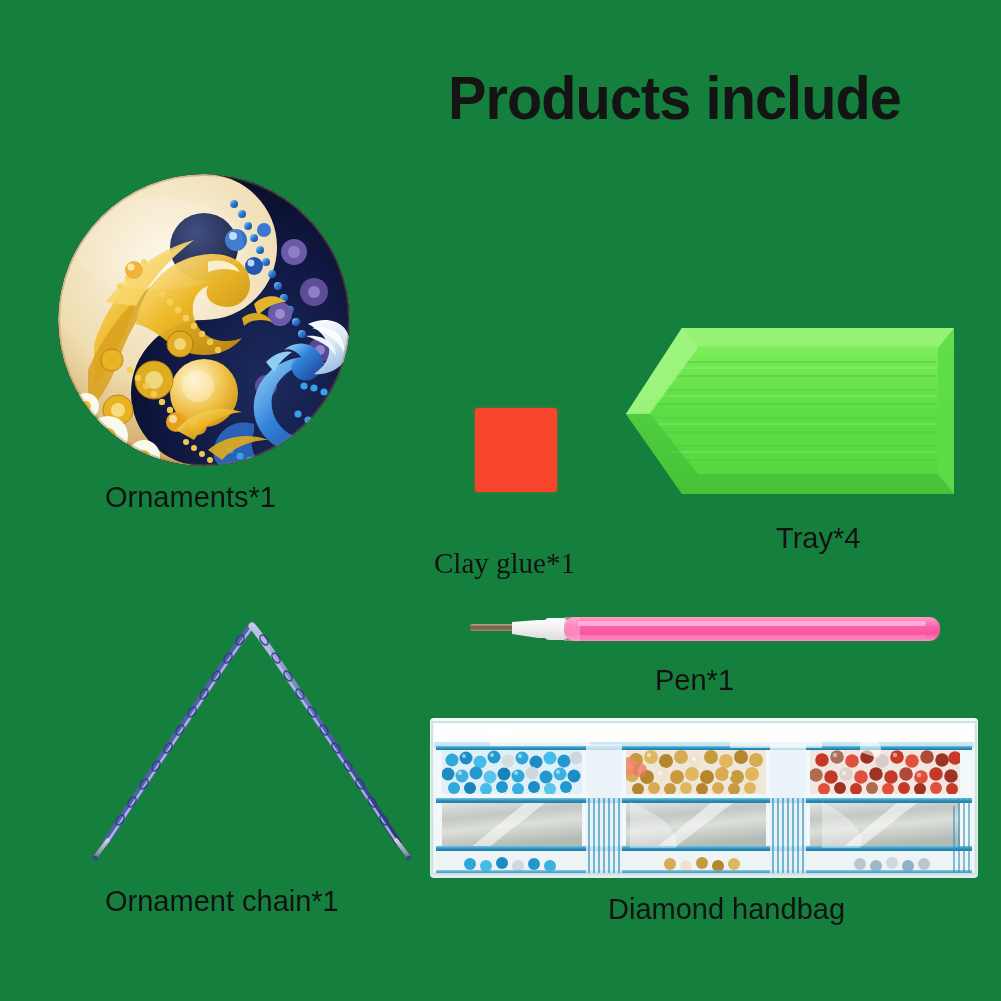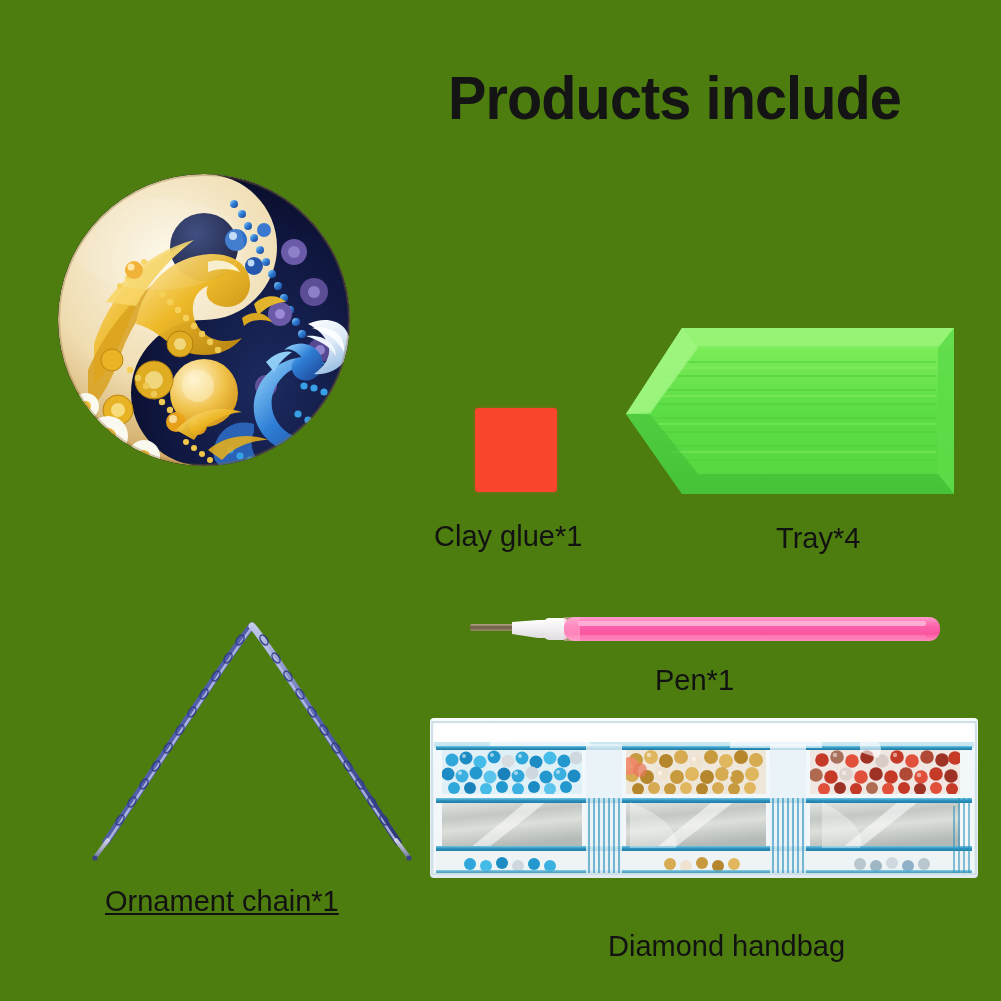--- a/index.html
+++ b/index.html
@@ -11,21 +11,21 @@
     height: 1001px;
     background: #fefefd;
     font-family: "Liberation Sans", sans-serif;
     overflow: hidden;
     position: relative;
   }
   #page {
     position: relative;
     width: 1001px;
     height: 1001px;
-    background: #4d7c0f;
+    background: #15803d;
   }
 
   
   .heading {
     position: absolute;
     left: 448px;
     top: 62px;
     width: 545px;
     font-size: 62px;
     line-height: 72px;
@@ -316,25 +316,26 @@
 
             <path d="M196,130 C206,120 220,120 228,128 C218,128 206,134 200,142 Z" fill="#e3b52c"></path>
             <path d="M184,144 C194,136 208,138 214,148 C204,144 192,146 186,152 Z" fill="#d8a620"></path>
           </g>
 
           <ellipse cx="100" cy="70" rx="86" ry="46" fill="#ffffff" opacity="0.10"></ellipse>
           <circle cx="146" cy="146" r="145" fill="none" stroke="#8d6a2a" stroke-width="2" opacity="0.35"></circle>
         </g>
       </svg>
     </div>
+    <div class="caption" style="left:47px; top:306px;">Ornaments*1</div>
   </div>
 
   <div>
     <div class="clay-glue"></div>
-    <div class="caption" style="left:434px; top:519px;">Clay glue*1</div>
+    <div class="caption" style="left:434px; top:546px;font-family:Liberation Serif, serif;">Clay glue*1</div>
   </div>
 
   <div>
     <div class="tray-wrap">
       <svg width="336" height="178" viewBox="0 0 336 178" xmlns="http://www.w3.org/2000/svg">
         <defs>
           <linearGradient id="trayOuter" x1="0" y1="0" x2="0" y2="1">
             <stop offset="0%" stop-color="#8df069"></stop>
             <stop offset="45%" stop-color="#63e24d"></stop>
             <stop offset="100%" stop-color="#4cc93c"></stop>
@@ -463,21 +464,21 @@
           <ellipse cx="280" cy="184" rx="5.5" ry="3.2" transform="rotate(57 280 184)"></ellipse>
           <ellipse cx="292" cy="202" rx="5.5" ry="3.2" transform="rotate(57 292 202)"></ellipse>
         </g>
 
         <path d="M16,222 L4,238" stroke="url(#pinGrad)" stroke-width="4" stroke-linecap="round"></path>
         <circle cx="3" cy="240" r="2.6" fill="#3b4484"></circle>
         <path d="M304,222 L316,238" stroke="url(#pinGrad)" stroke-width="4" stroke-linecap="round"></path>
         <circle cx="317" cy="240" r="2.6" fill="#3b4484"></circle>
       </svg>
     </div>
-    <div class="caption" style="left:105px; top:884px;text-decoration:underline;">Ornament chain*1</div>
+    <div class="caption" style="left:105px; top:884px;">Ornament chain*1</div>
   </div>
 
   <div>
     <div class="handbag-wrap">
       <svg width="548" height="160" viewBox="0 0 548 160" xmlns="http://www.w3.org/2000/svg">
         <defs>
           <linearGradient id="bagPlastic" x1="0" y1="0" x2="0" y2="1">
             <stop offset="0%" stop-color="#f7fbfc"></stop>
             <stop offset="40%" stop-color="#eaf2f5"></stop>
             <stop offset="100%" stop-color="#e2ebef"></stop>
@@ -715,16 +716,16 @@
           </g>
           <g fill="#ffffff" opacity="0.35">
             <path d="M200,84 C230,96 250,112 246,130 L200,130 Z"></path>
             <path d="M392,84 C420,98 436,114 430,130 L392,130 Z"></path>
           </g>
 
           <rect x="2" y="4" width="544" height="152" fill="none" stroke="#cfe0e7" stroke-width="2"></rect>
         </g>
       </svg>
     </div>
-    <div class="caption" style="left:608px; top:892px;margin-top:37px;">Diamond handbag</div>
+    <div class="caption" style="left:608px; top:892px;">Diamond handbag</div>
   </div>
 
 </div>
 
 </body></html>

